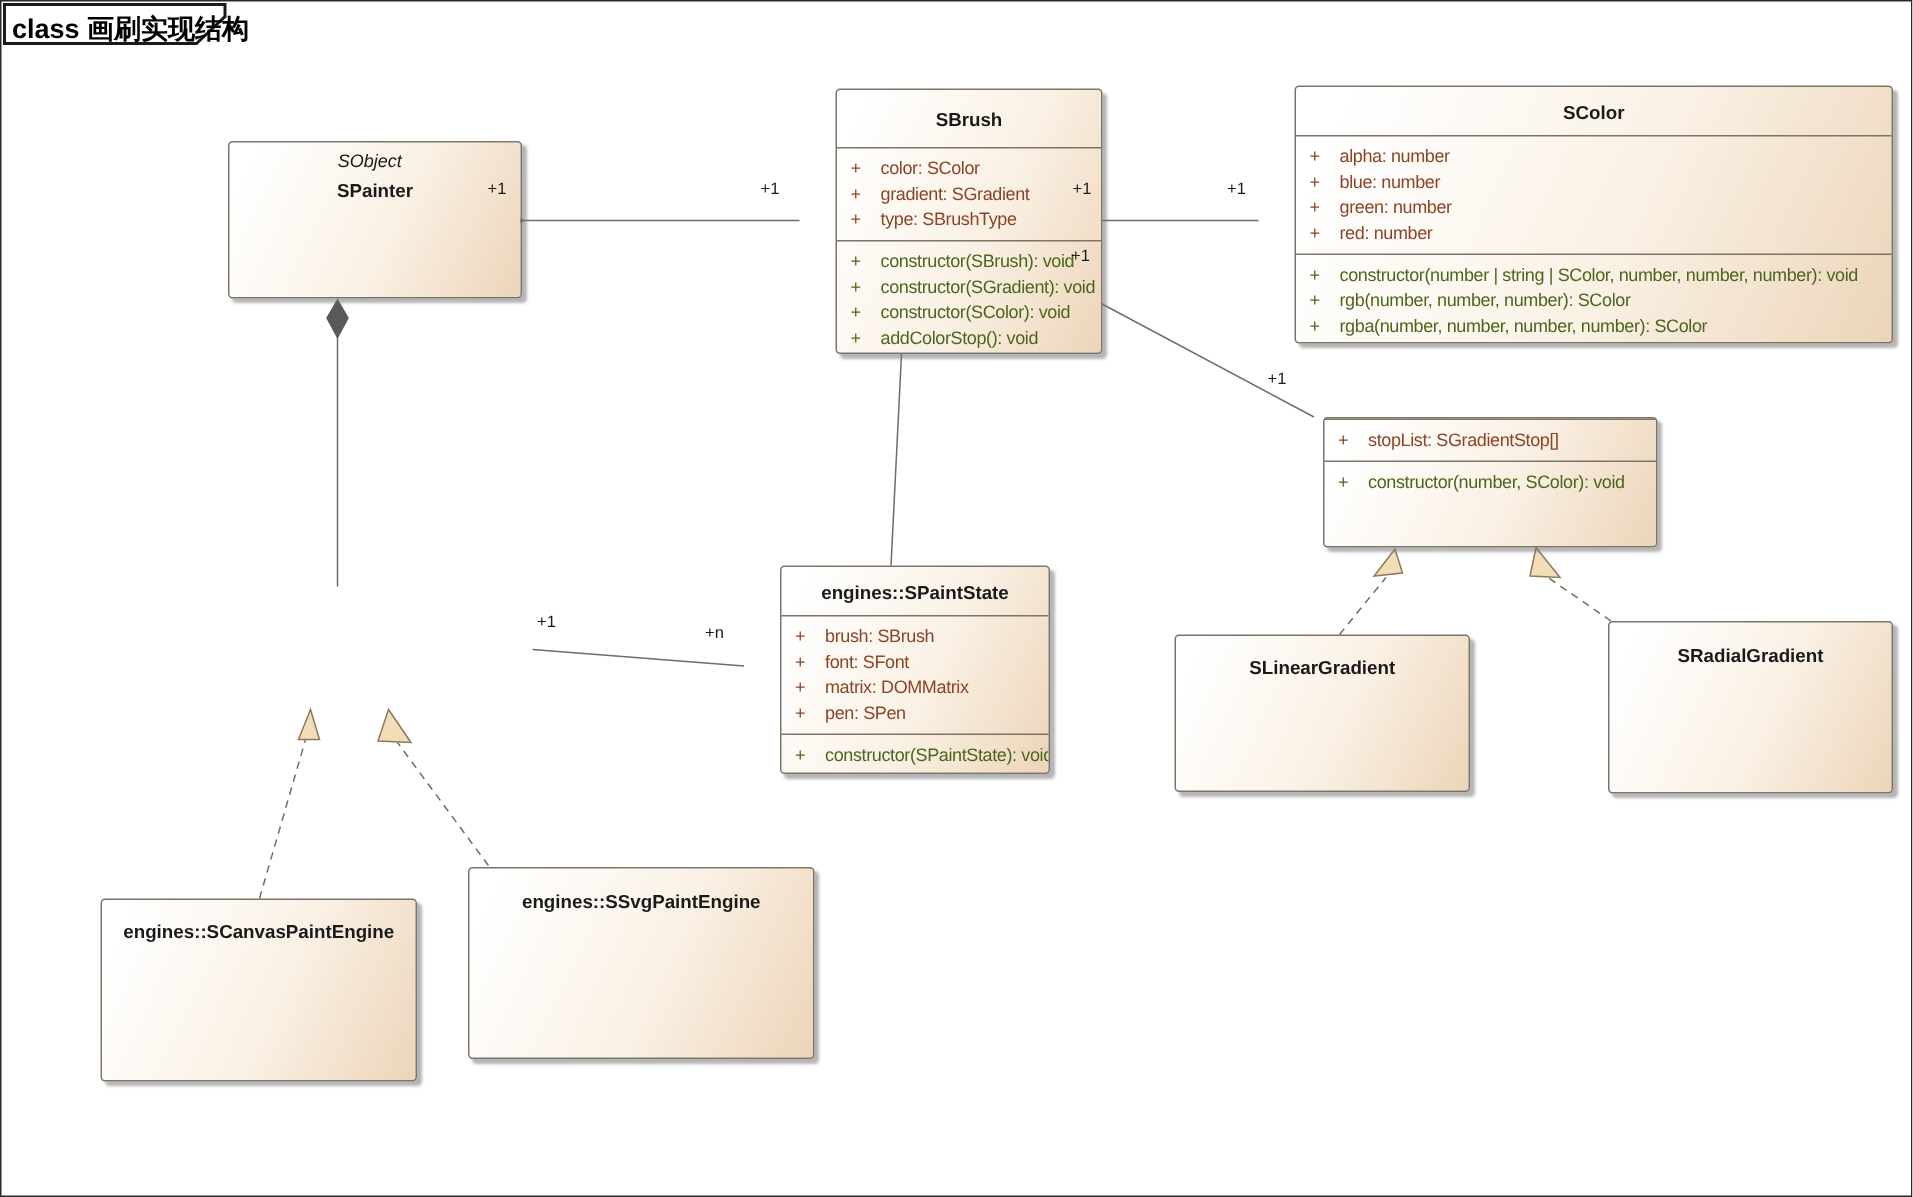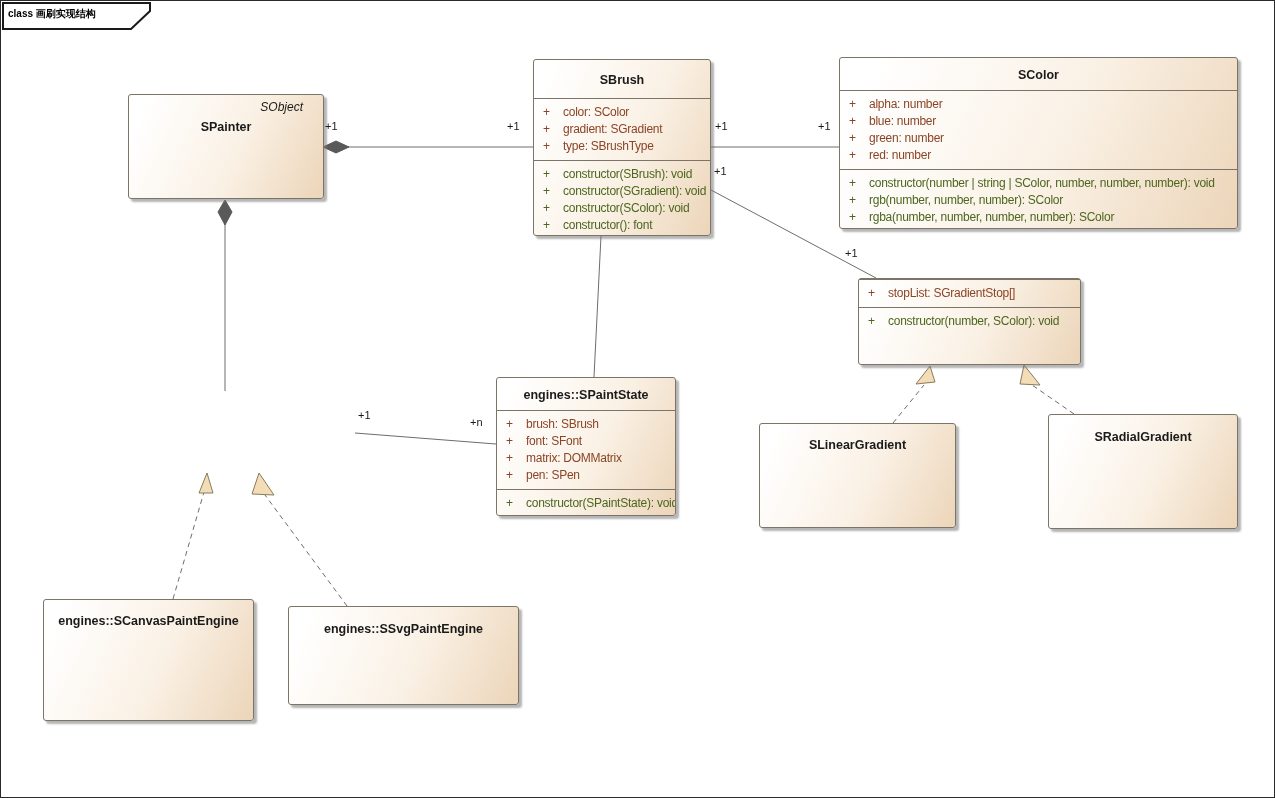--- a/index.html
+++ b/index.html
@@ -7,38 +7,39 @@
     position:relative;width:1275px;height:798px;background:#ffffff;
     border:1px solid #2a2a2a;box-sizing:border-box;overflow:hidden;
     font-family:"Liberation Sans",sans-serif;
   }
   #connectors{position:absolute;left:0;top:0;pointer-events:none;}
   .clsbox{
     position:absolute;box-sizing:border-box;
     border:1px solid #7d7468;border-radius:3px;
     background:linear-gradient(115deg,#ffffff 8%,#faf1e5 55%,#ecd5b9 100%);
     box-shadow:3px 3px 2px rgba(120,120,120,0.55);
+    margin-left:24px;
   }
   .ctitle{
     box-sizing:border-box;text-align:center;font-weight:bold;font-size:12.5px;color:#1a1a1a;
   }
   .abstract .ctitle .cname{font-style:italic;}
-  .stereo{display:block;text-align:right;font-style:italic;font-weight:normal;font-size:12px;
-    padding:5px 20px 0 0;color:#1a1a1a;}
+  .stereo{display:block;font-style:italic;font-weight:normal;font-size:12px;
+    padding:5px 7px 0 0;color:#1a1a1a;}
   .members{box-sizing:border-box;border-top:1px solid #7d7468;padding:5px 0 5px 0;overflow:hidden;}
   .mrow{display:flex;line-height:17px;font-size:12px;letter-spacing:-0.25px;white-space:nowrap;}
   .mrow .vis{width:20px;padding-left:9px;flex:none;}
   .mrow .mtext{flex:1;}
   .mrow.attr{color:#8b4426;}
   .mrow.op{color:#4c661d;}
   .mult{
     position:absolute;font-size:11px;color:#1a1a1a;line-height:12px;
   }
   #tab-label{
-    position:absolute;left:7px;top:6px;font-size:10px;font-weight:bold;color:#000;
+    position:absolute;left:7px;top:6px;font-size:18px;font-weight:bold;color:#000;
     letter-spacing:0;
   }
 </style>
 </head>
 <body>
 
 <div id="canvas">
 
   <svg id="connectors" width="1275" height="798" viewBox="0 0 1275 798">
 
@@ -106,21 +107,21 @@
         <div class="mrow op">
           <span class="vis">+</span>
           <span class="mtext">constructor(SGradient): void</span>
         </div>
         <div class="mrow op">
           <span class="vis">+</span>
           <span class="mtext">constructor(SColor): void</span>
         </div>
         <div class="mrow op">
           <span class="vis">+</span>
-          <span class="mtext">constructor(): font</span>
+          <span class="mtext">addColorStop(): void</span>
         </div>
       </div>
   </div>
 
   <div class="clsbox" style="left:838px;top:56px;width:399px;height:172px">
     <div class="ctitle" style="height:32px;padding-top:10px">
       <span class="cname">SColor</span>
     </div>
     <div class="members">
         <div class="mrow attr">
@@ -213,21 +214,21 @@
       <span class="cname">SRadialGradient</span>
     </div>
   </div>
 
   <div class="clsbox" style="left:42px;top:598px;width:211px;height:122px">
     <div class="ctitle" style="padding-top:14px">
       <span class="cname">engines::SCanvasPaintEngine</span>
     </div>
   </div>
 
-  <div class="clsbox" style="left:287px;top:605px;width:231px;height:99px">
+  <div class="clsbox" style="left:287px;top:577px;width:231px;height:128px">
     <div class="ctitle" style="padding-top:15px">
       <span class="cname">engines::SSvgPaintEngine</span>
     </div>
   </div>
 
   <div class="mult" style="left:324px;top:119px">+1</div>
   <div class="mult" style="left:506px;top:119px">+1</div>
   <div class="mult" style="left:714px;top:119px">+1</div>
   <div class="mult" style="left:817px;top:119px">+1</div>
   <div class="mult" style="left:713px;top:164px">+1</div>

